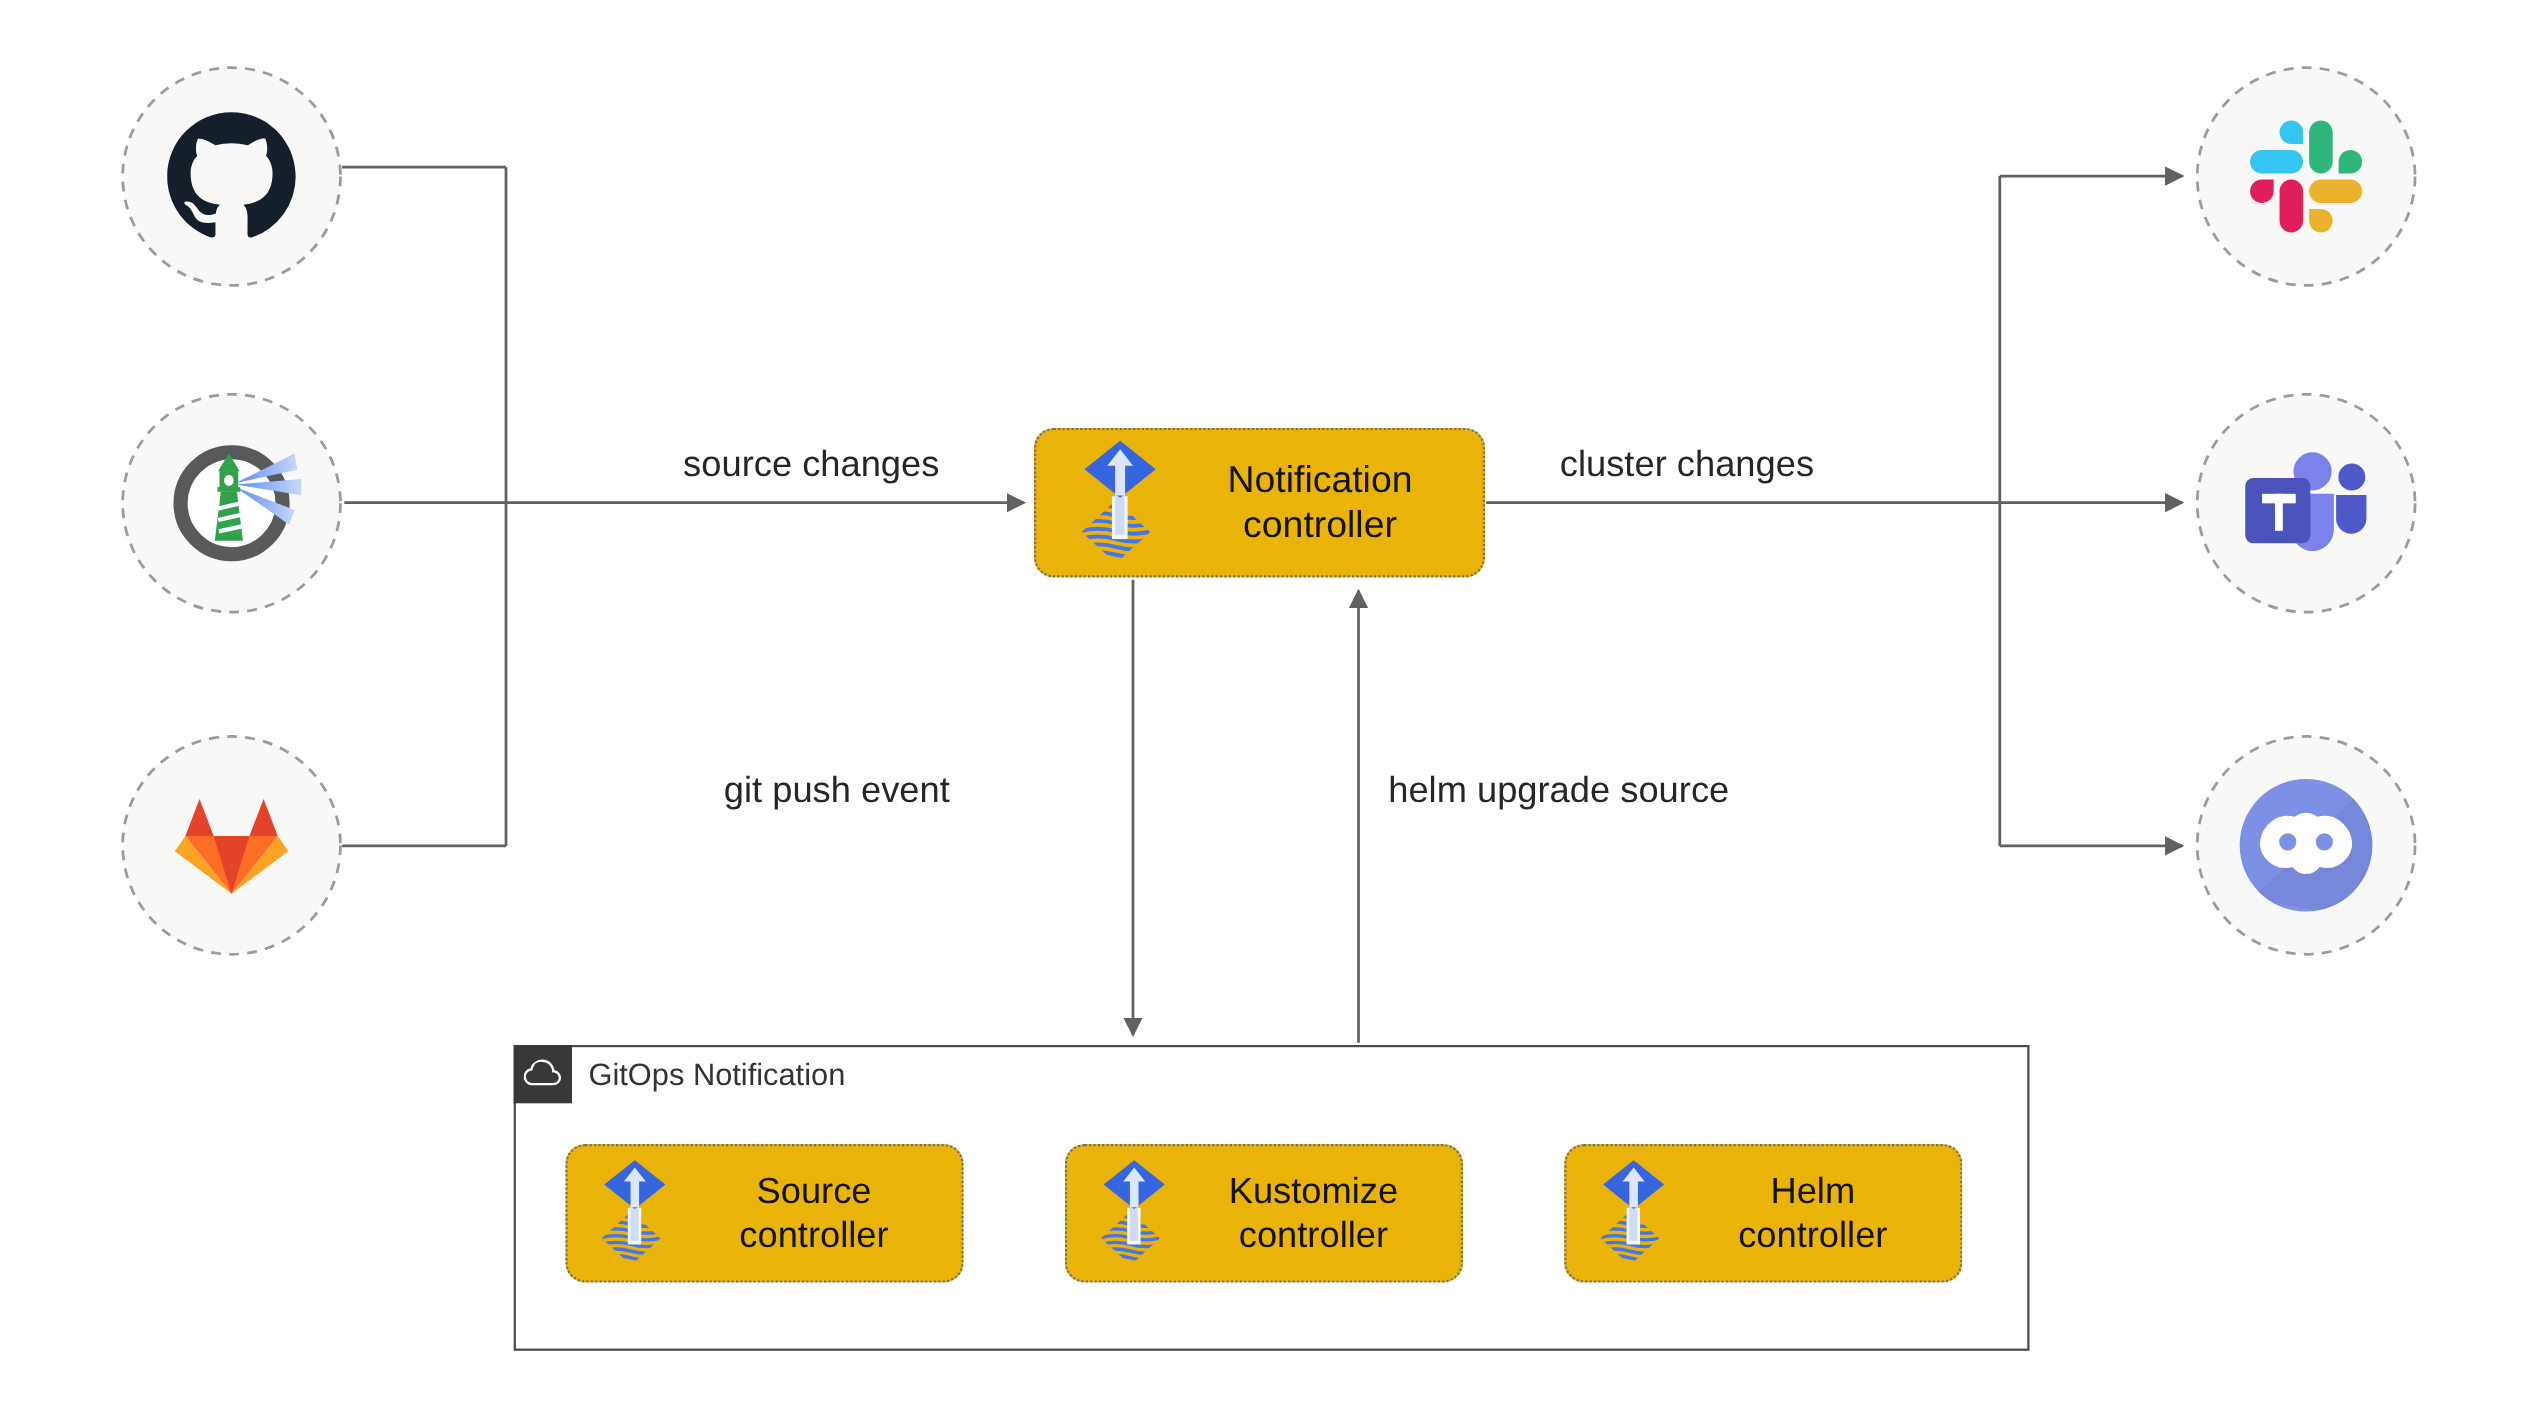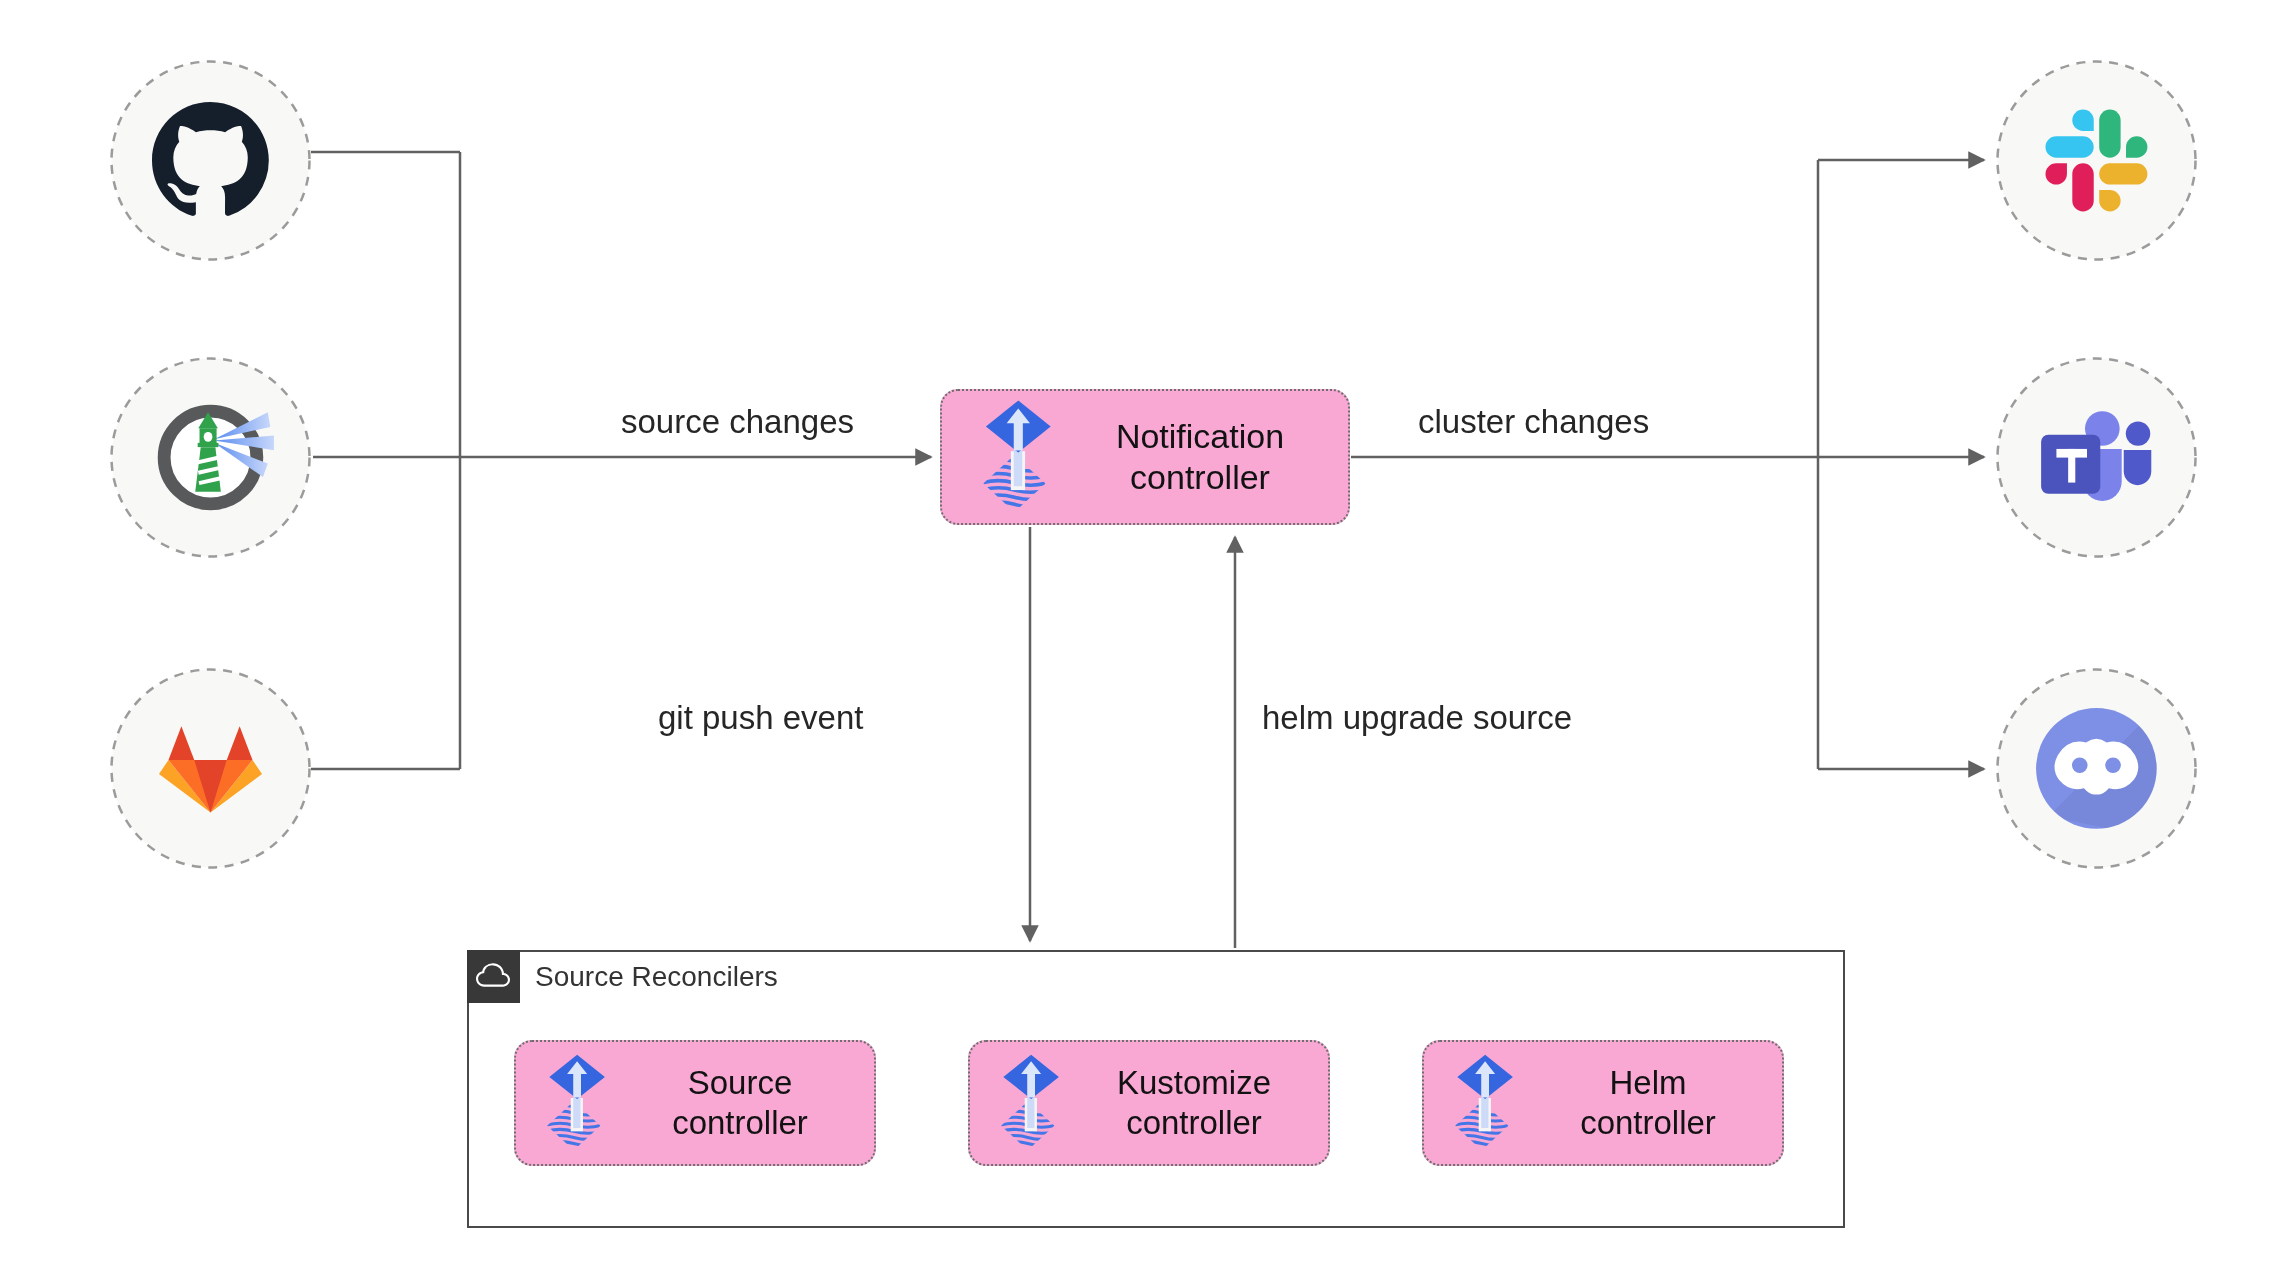--- a/index.html
+++ b/index.html
@@ -1,21 +1,21 @@
 <!DOCTYPE html>
 <html><head>
 <meta charset="utf-8">
 <style>
   html,body{margin:0;padding:0;background:#ffffff;}
   .canvas{position:relative;width:2292px;height:1284px;background:#ffffff;
           font-family:"Liberation Sans",sans-serif;overflow:hidden;}
   .wires{position:absolute;left:0;top:0;}
   .node{position:absolute;width:205px;height:205px;}
   .node svg{display:block;}
-  .ctrl-box{position:absolute;background:#f9a8d4;border:2.5px dotted #6e6e6e;
+  .ctrl-box{position:absolute;background:#eab308;border:2.5px dotted #6e6e6e;
             border-radius:18px;display:flex;align-items:center;box-sizing:border-box;}
   .flux-svg{flex:none;display:block;}
   .ctrl-label{margin-left:auto;margin-right:auto;text-align:center;color:#121212;
               line-height:1.22;font-weight:400;}
   .notification-box .flux-svg{margin-left:40px;}
   .notification-box .ctrl-label{font-size:34px;max-width:232px;}
   .inner-box .flux-svg{margin-left:30px;}
   .inner-box .ctrl-label{font-size:33px;max-width:200px;}
   .edge-label{position:absolute;font-size:33px;color:#262626;white-space:nowrap;}
   .container-box{position:absolute;background:#ffffff;border:2.5px solid #4a4a4a;
@@ -187,21 +187,21 @@
   <div class="edge-label" style="left:1418px;top:403px;width:310px;text-align:left">cluster changes</div>
   <div class="edge-label" style="left:658px;top:699px;width:308px;text-align:left">git push event</div>
   <div class="edge-label" style="left:1262px;top:699px;width:400px;text-align:left">helm upgrade source</div>
 
   <div class="container-box" style="left:467px;top:950px;width:1378px;height:278px">
     <div class="container-tab">
       <svg width="34" height="34" viewBox="0 0 16 16">
         <path fill="#ffffff" d="M4.406 3.342A5.53 5.53 0 0 1 8 2c2.69 0 4.923 2 5.166 4.579C14.758 6.804 16 8.137 16 9.773 16 11.569 14.502 13 12.687 13H3.781C1.708 13 0 11.366 0 9.318c0-1.763 1.266-3.223 2.942-3.593.143-.863.698-1.723 1.464-2.383zm.653.757c-.757.653-1.153 1.44-1.153 2.056v.448l-.445.049C2.064 6.805 1 7.952 1 9.318 1 10.785 2.23 12 3.781 12h8.906C13.98 12 15 10.988 15 9.773c0-1.216-1.02-2.228-2.313-2.228h-.5v-.5C12.188 4.825 10.328 3 8 3a4.53 4.53 0 0 0-3.594 1.342z"></path>
       </svg>
     </div>
-    <div class="container-title">Source Reconcilers</div>
+    <div class="container-title">GitOps Notification</div>
   </div>
 
   <div class="ctrl-box inner-box" style="left:514px;top:1040px;width:362px;height:126px">
     <svg class="flux-svg" width="60" height="98" viewBox="-6 0 108 174">
         <use href="#flux-mark"></use>
       </svg>
     <div class="ctrl-label">Source controller</div>
   </div>
 
   <div class="ctrl-box inner-box" style="left:968px;top:1040px;width:362px;height:126px">

